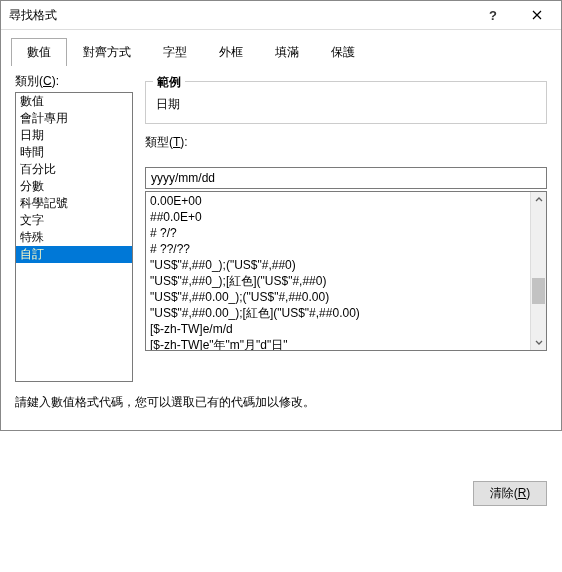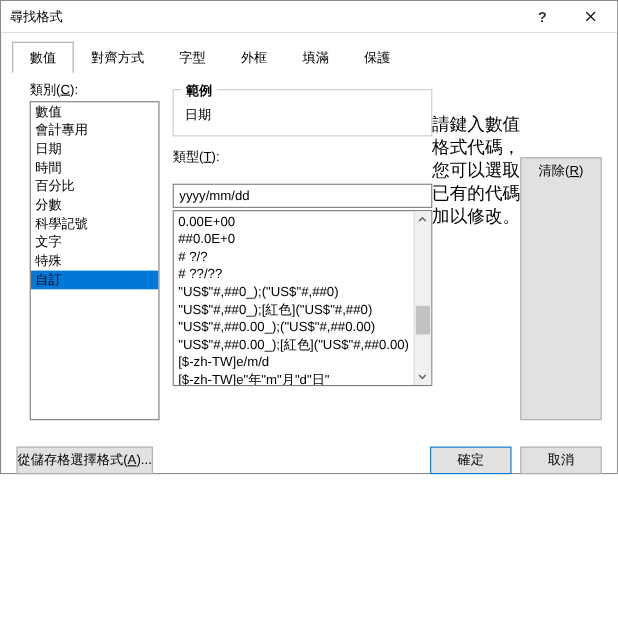--- a/index.html
+++ b/index.html
@@ -11,48 +11,48 @@
   .titlebar .title { flex: 1; font-size: 12px; }
   .titlebar .ctl { width: 44px; height: 28px; display: flex; align-items: center; justify-content: center; color: #333; }
   .titlebar .ctl svg { width: 10px; height: 10px; }
   .titlebar .help { font-size: 13px; font-weight: bold; }
 
   .tabs { display: flex; padding: 7px 10px 0 10px; }
   .tab { padding: 5px 15px; border: 1px solid transparent; border-bottom: none; font-size: 12px; margin-right: 0; cursor: default; position: relative; top: 1px; }
   .tab.active { border-color: #acacac; background: #fff; z-index: 2; }
   .tab-border { height: 1px; background: #acacac; margin: 0 10px; position: relative; top: -1px; z-index: 1; }
 
-  .content { flex: 1; padding: 8px 14px 14px 26px; display: flex; position: relative; }
+  .content { flex: 1; padding: 8px 14px 14px 14px; display: flex; flex-direction: column; position: relative; }
 
   .upper-row { display: flex; gap: 12px; flex: 0 0 auto; }
 
   .category-col { width: 118px; display: flex; flex-direction: column; }
   .label { margin-bottom: 2px; }
   .cat-list { border: 1px solid #7a7a7a; height: 290px; overflow: hidden; background: #fff; position: relative; }
   .cat-item { padding: 1px 4px; font-size: 12px; line-height: 15px; cursor: default; }
-  .cat-item.selected { background: #0078d7; color: #000000; font-family: Liberation Serif, serif; }
+  .cat-item.selected { background: #0078d7; color: #fef9c3; font-family: Liberation Serif, serif; }
 
   .right-col { flex: 1; display: flex; flex-direction: column; }
 
   .sample-box { border: 1px solid #ccc; position: relative; padding: 14px 10px 10px 10px; margin-top: 8px; margin-bottom: 10px; }
   .sample-box .legend { position: absolute; top: -8px; left: 7px; background: #fff; padding: 0 4px; font-size: 12px; font-weight: bold; }
   .sample-val { font-size: 12px; }
 
   .type-input { width: 100%; border: 1px solid #7a7a7a; padding: 3px 5px; font-size: 12px; margin-top: 14px; margin-bottom: 2px; height: 22px; outline: none; font-family: inherit; }
 
   .type-list-wrap { border: 1px solid #7a7a7a; height: 160px; display: flex; background: #fff; }
   .type-list { flex: 1; overflow: hidden; padding: 1px 4px; }
   .type-item { font-size: 12px; line-height: 16px; cursor: default; }
   .scrollbar { width: 16px; background: #f0f0f0; display: flex; flex-direction: column; border-left: 1px solid #ddd; }
   .sb-btn { height: 16px; display: flex; align-items: center; justify-content: center; }
   .sb-track { flex: 1; position: relative; }
   .sb-thumb { position: absolute; left: 1px; right: 1px; top: 70px; height: 26px; background: #c2c2c2; }
   .sb-arrow { width: 8px; height: 8px; }
 
-  .hint { margin-top: 30px; font-size: 16px; }
+  .hint { margin-top: 12px; font-size: 12px; }
 
   .footer { display: flex; align-items: center; padding: 10px 14px 14px 14px; }
   .btn { border: 1px solid #acacac; background: #e1e1e1; padding: 3px 0; font-size: 12px; text-align: center; cursor: default; min-width: 74px; }
   .btn.primary { border-color: #0078d7; }
   .btn.wide { min-width: 120px; }
   .btn.clear { min-width: 74px; }
   .footer .spacer { flex: 1; }
 
   .clear-row { display: flex; justify-content: flex-end; margin-top: 70px; }
 
@@ -141,19 +141,13 @@
       </div>
     </div>
 
     <div class="hint">請鍵入數值格式代碼，您可以選取已有的代碼加以修改。</div>
 
     <div class="clear-row">
       <div class="btn clear"><span id="clrbtn">清除(<span class="ul">R</span>)</span></div>
     </div>
   </div>
 
-  <div class="footer">
-    <div class="btn wide"><span id="cfcbtn">從儲存格選擇格式(<span class="ul">A</span>)...</span></div>
-    <div class="spacer"></div>
-    <div class="btn primary" style="margin-right:8px;">確定</div>
-    <div class="btn">取消</div>
-  </div>
 </div>
 
 </body></html>

